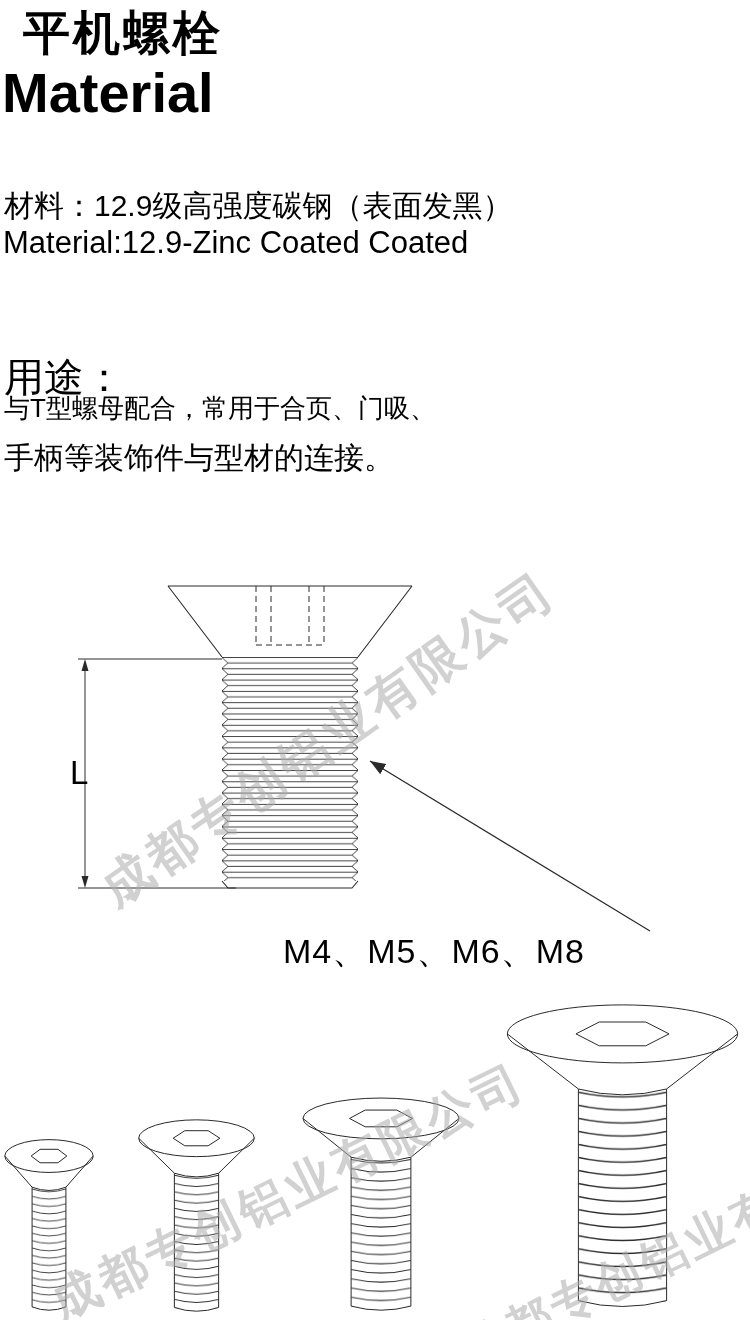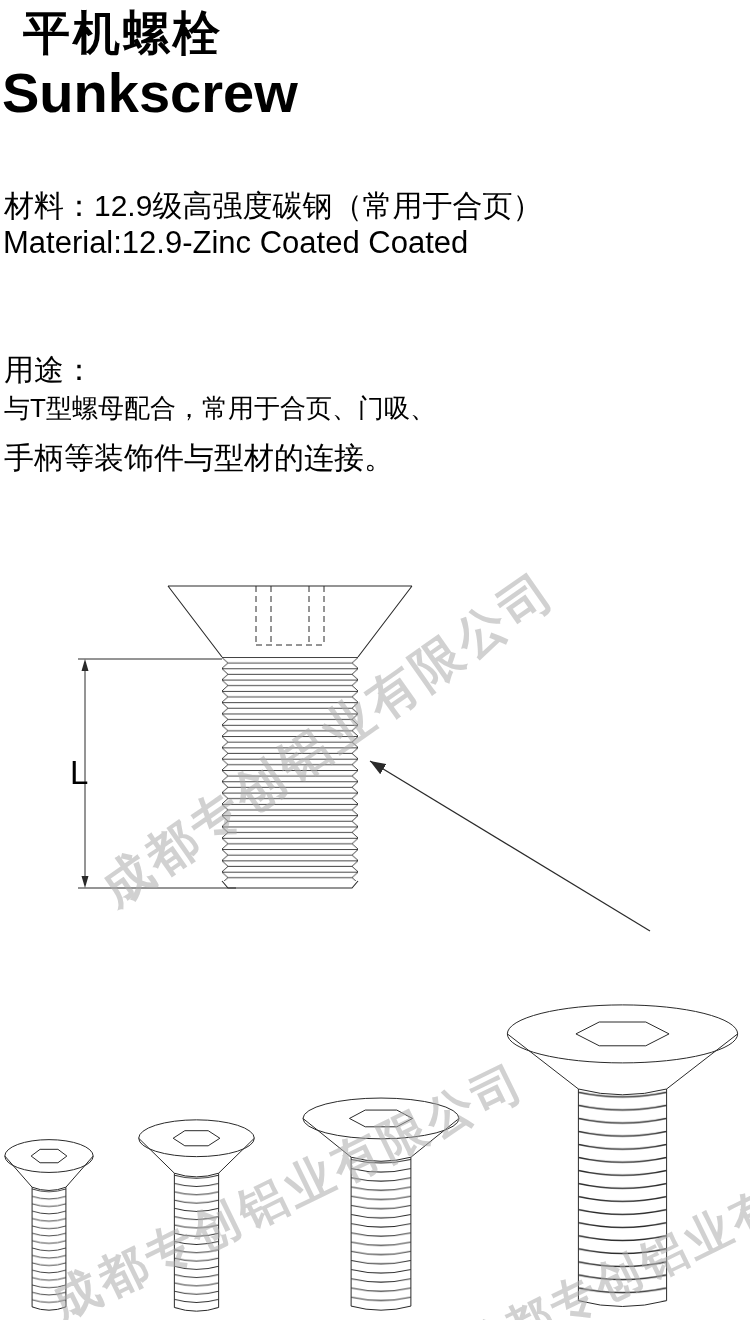--- a/index.html
+++ b/index.html
@@ -14,21 +14,21 @@
     background: #ffffff; overflow: hidden;
   }
   .abs { position: absolute; z-index: 2; }
 
   .title-cn { left: 5px; top: 2px; font-size: 47px; font-weight: bold; letter-spacing: 3px; margin-left: 18px; }
   .title-en { left: 2px; top: 60px; font-size: 56px; font-weight: bold; letter-spacing: 0px; }
 
   .mat-cn { left: 4px; top: 186px; font-size: 30px; }
   .mat-en { left: 3px; top: 225px; font-size: 31px; }
 
-  .use-head  { left: 4px; top: 350px; font-size: 30px; }
+  .use-head  { left: 4px; top: 350px; font-size: 40px; }
   .use-line1 { left: 4px; top: 391px; font-size: 26px; }
   .use-line2 { left: 4px; top: 438px; font-size: 30px; }
 
   .dim-l { left: 70px; top: 754px; font-size: 33px; }
   .sizes-label { left: 283px; top: 929px; font-size: 34px; letter-spacing: 1px; }
 
   .wm {
     position: absolute; z-index: 3;
     color: rgba(172,172,172,0.55);
     white-space: nowrap; pointer-events: none;
@@ -92,28 +92,29 @@
 
     <line x1="650" y1="931" x2="370" y2="761" stroke="#2a2a2a" stroke-width="1.2" marker-end="url(#arw)"></line>
 
     <use href="#screw3d" transform="translate(2,1138) scale(0.94,0.82)"></use>
     <use href="#screw3d" transform="translate(135,1118) scale(1.23,0.92)"></use>
     <use href="#screw3d" transform="translate(298,1096) scale(1.66,1.02)"></use>
     <use href="#screw3d" transform="translate(500,1002) scale(2.45,1.45)"></use>
   </svg>
 
   <div class="abs title-cn">平机螺栓</div>
-  <div class="abs title-en">Sunkscrew</div>
+  <div class="abs title-en">Material</div>
 
-  <div class="abs mat-cn">材料：12.9级高强度碳钢（常用于合页）</div>
+  <div class="abs mat-cn">材料：12.9级高强度碳钢（表面发黑）</div>
   <div class="abs mat-en">Material:12.9-Zinc Coated Coated</div>
 
   <div class="abs use-head">用途：</div>
   <div class="abs use-line1">与T型螺母配合，常用于合页、门吸、</div>
   <div class="abs use-line2">手柄等装饰件与型材的连接。</div>
 
   <div class="abs dim-l">L</div>
+  <div class="abs sizes-label">M4、M5、M6、M8</div>
 
   <div class="wm wm1">成都专创铝业有限公司</div>
   <div class="wm wm2">成都专创铝业有限公司</div>
   <div class="wm wm3">成都专创铝业有限公司</div>
 
 </div>
 
 </body></html>

